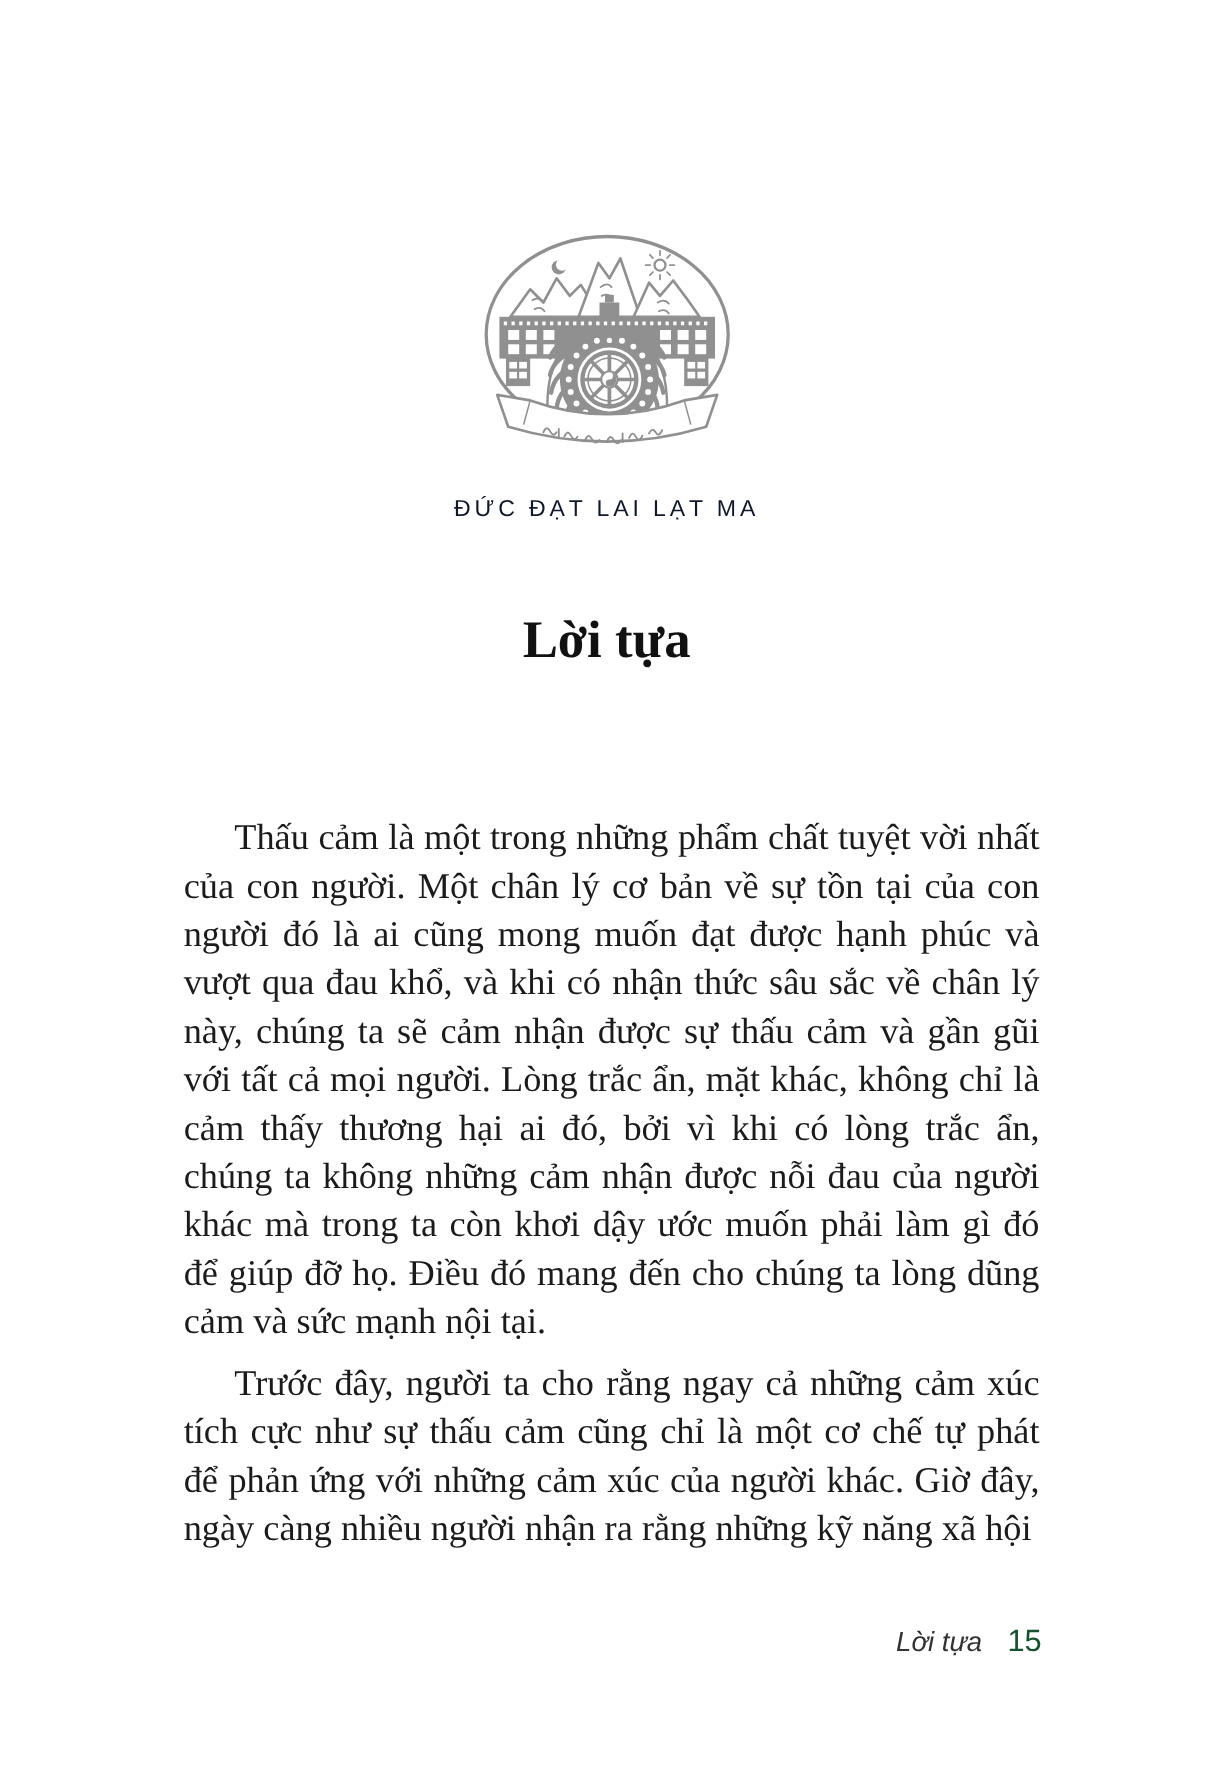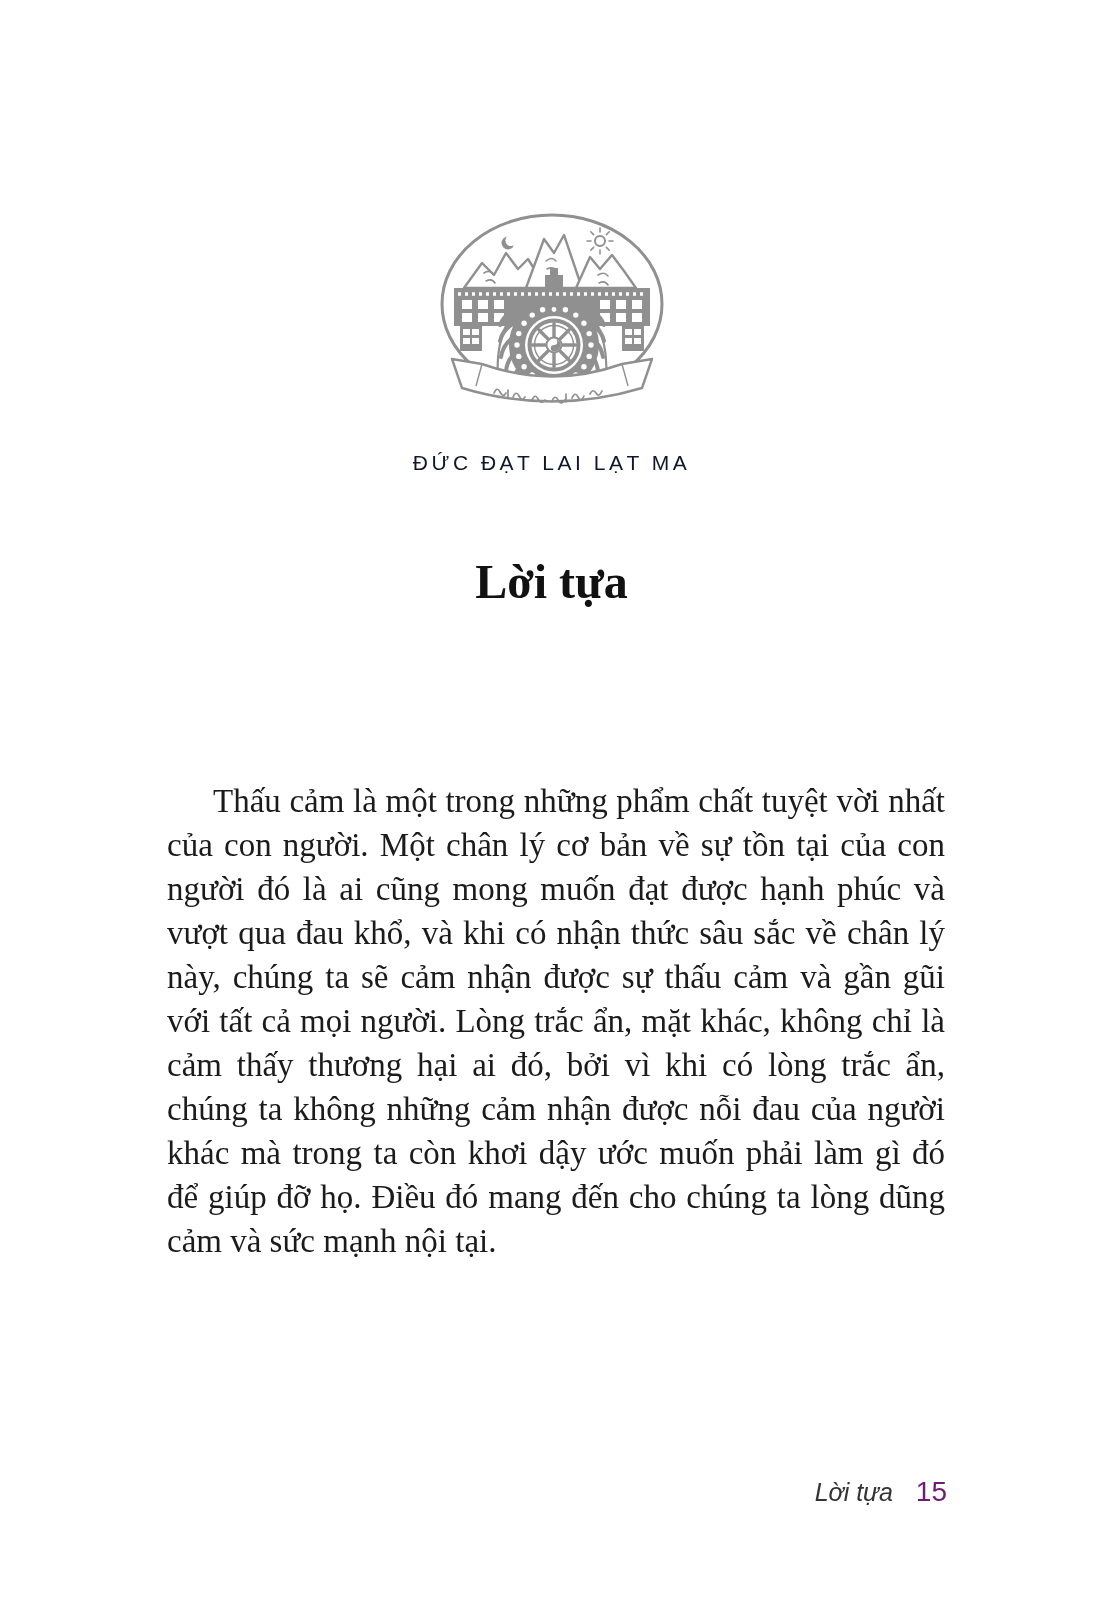--- a/index.html
+++ b/index.html
@@ -38,41 +38,41 @@
     width: 100%;
     margin: 0;
     text-align: center;
     font-family: "Liberation Serif", "DejaVu Serif", serif;
     font-size: 48px;
     font-weight: 700;
     color: #111111;
   }
   .body-text {
     position: absolute;
-    top: 779px;
+    top: 740px;
     left: 167px;
     width: 778px;
     font-size: 33px;
     line-height: 44px;
     color: #1b1b1b;
     text-align: justify;
   }
   .body-text p { margin: 0; text-indent: 46px; }
   .body-text p + p { margin-top: 12px; }
   .footer {
     position: absolute;
     top: 1476px;
     right: 156px;
     display: flex;
     align-items: baseline;
     gap: 23px;
     font-family: "Liberation Sans", "DejaVu Sans", sans-serif;
   }
   .footer-section { font-style: italic; font-size: 25px; color: #333333; }
-  .footer-page { font-size: 28px; color: #701a75; }
+  .footer-page { font-size: 28px; color: #14532d; }
 </style>
 </head>
 <body>
 
 <div class="page">
 
   <figure class="emblem">
     <svg viewBox="0 0 228 205" width="228" height="205" aria-hidden="true">
 
       <ellipse cx="114" cy="91" rx="110" ry="89" fill="none" stroke="#909090" stroke-width="3"></ellipse>
@@ -209,20 +209,21 @@
       </g>
     </svg>
   </figure>
 
   <div class="caption">ĐỨC ĐẠT LAI LẠT MA</div>
 
   <h1 class="title">Lời tựa</h1>
 
   <div class="body-text">
     <p>Thấu cảm là một trong những phẩm chất tuyệt vời nhất của con người. Một chân lý cơ bản về sự tồn tại của con người đó là ai cũng mong muốn đạt được hạnh phúc và vượt qua đau khổ, và khi có nhận thức sâu sắc về chân lý này, chúng ta sẽ cảm nhận được sự thấu cảm và gần gũi với tất cả mọi người. Lòng trắc ẩn, mặt khác, không chỉ là cảm thấy thương hại ai đó, bởi vì khi có lòng trắc ẩn, chúng ta không những cảm nhận được nỗi đau của người khác mà trong ta còn khơi dậy ước muốn phải làm gì đó để giúp đỡ họ. Điều đó mang đến cho chúng ta lòng dũng cảm và sức mạnh nội tại.</p>
+    <p>Trước đây, người ta cho rằng ngay cả những cảm xúc tích cực như sự thấu cảm cũng chỉ là một cơ chế tự phát để phản ứng với những cảm xúc của người khác. Giờ đây, ngày càng nhiều người nhận ra rằng những kỹ năng xã hội</p>
   </div>
 
   <div class="footer">
     <span class="footer-section">Lời tựa</span>
     <span class="footer-page">15</span>
   </div>
 
 </div>
 
 </body></html>

